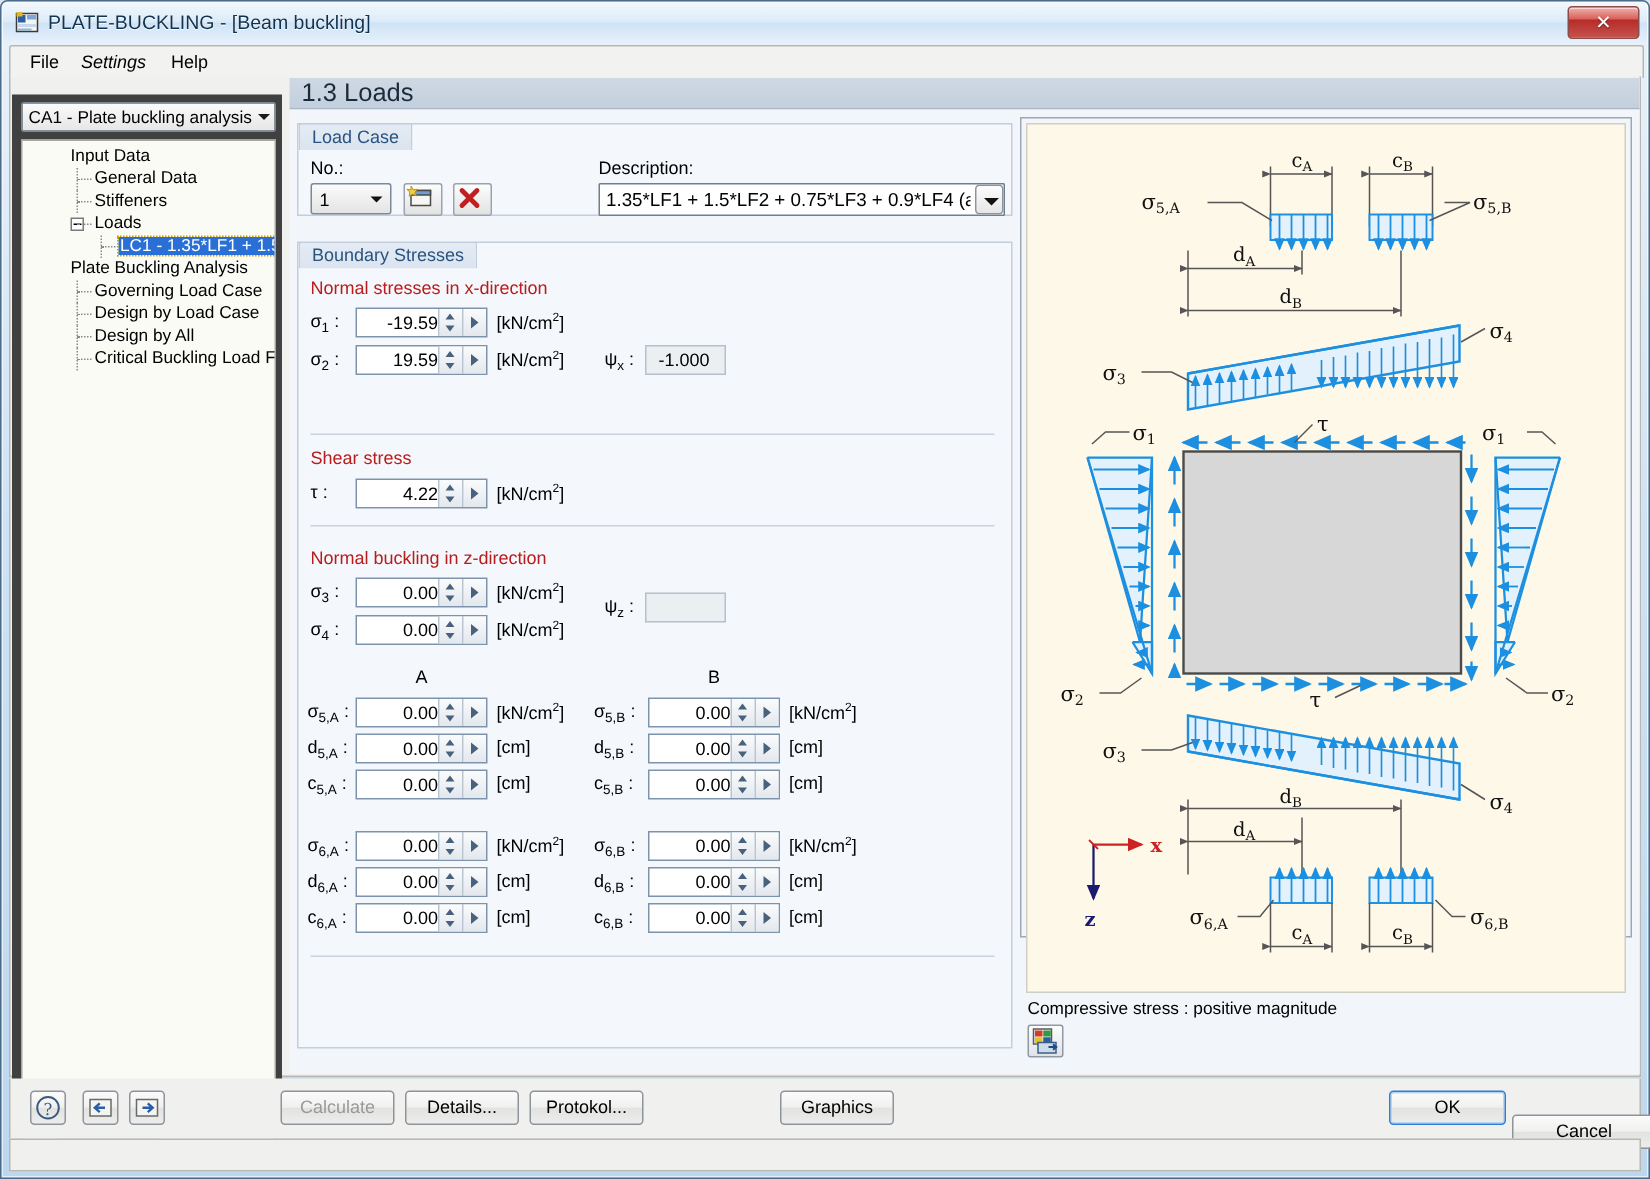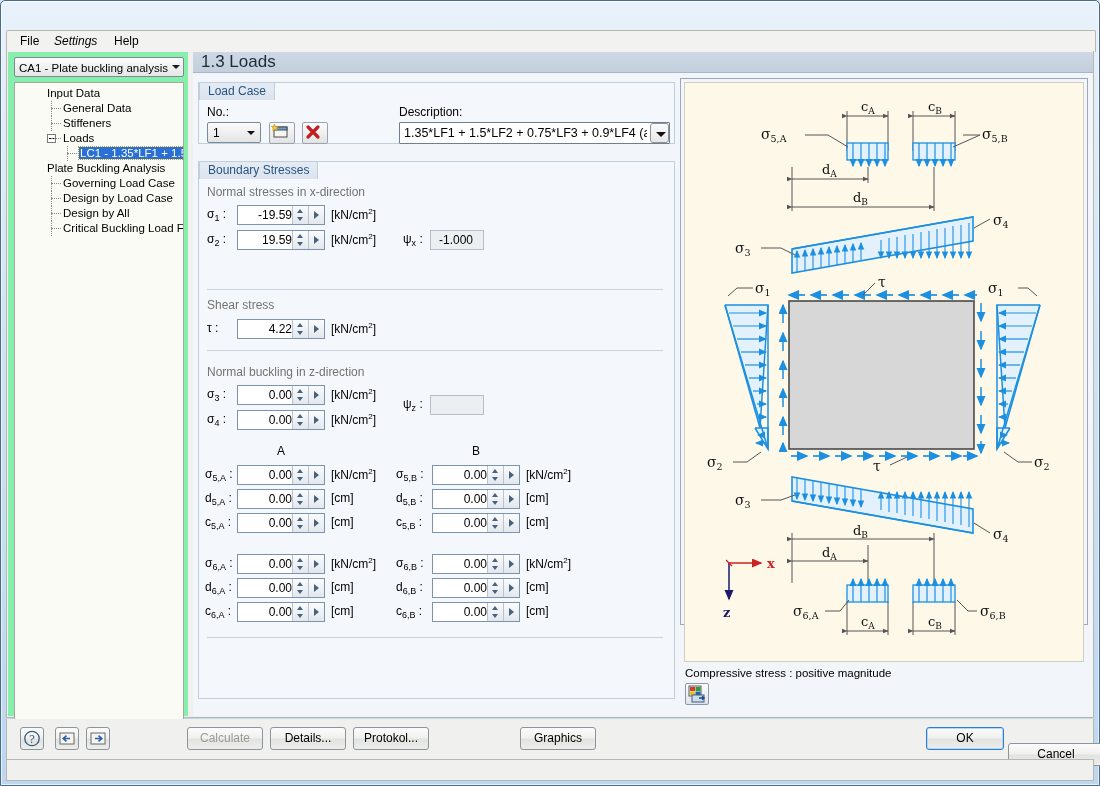--- a/index.html
+++ b/index.html
@@ -57,22 +57,22 @@
   }
   
   .client{
     position:absolute;left:5px;top:50px;width:1088px;height:667px;
     background:#f0f0ee;
     border:1px solid #b8b8b0;border-top:none;
     box-sizing:border-box;
   }
   
   .leftpanel{
-    position:absolute;left:1px;top:1px;width:180px;height:664px;
-    background:#86efac;
+    position:absolute;left:1px;top:12px;width:180px;height:664px;
+    background:#404040;
   }
   .combo-nav{
     position:absolute;left:6px;top:5px;width:170px;height:20px;
     box-sizing:border-box;
     border:1px solid #7b8a99;
     background:linear-gradient(to bottom,#fbfbfb,#e6e6e6);
     border-radius:2px;
     cursor:pointer;
   }
   .combo-nav .txt{
@@ -167,21 +167,21 @@
   .group-title{
     position:absolute;left:0;top:-1px;height:17px;line-height:17px;
     padding:0 8px;
     font-size:12px;color:#2a5480;
     background:linear-gradient(to bottom,#e4ebf4,#dbe4ef);
     border:1px solid #c3cedd;border-bottom:none;
     border-top-left-radius:2px;
   }
   .group-body{position:absolute;left:0;top:17px;right:0;bottom:0;}
   .lbl-static{position:absolute;font-size:12px;color:#000;white-space:nowrap;}
-  .section-label{position:absolute;font-size:12px;color:#737373;white-space:nowrap;}
+  .section-label{position:absolute;font-size:12px;color:#b91c1c;white-space:nowrap;}
   .hr{position:absolute;height:1px;background:#c9d2dd;}
   
   .numfield{
     position:absolute;height:20px;box-sizing:border-box;
     border:1px solid #7d93ab;background:#fff;
   }
   .numfield .val{
     position:absolute;left:2px;right:32px;top:1px;height:16px;line-height:16px;
     text-align:right;font-size:12px;color:#000;
   }
@@ -306,20 +306,34 @@
     border:1px solid #8d949c;border-radius:3px;
     background:linear-gradient(to bottom,#fbfbfb 0%,#f0f0ef 48%,#e2e2e0 52%,#ededeb 100%);
     cursor:pointer;
   }
 </style>
 </head>
 <body>
 
 <div class="window">
 
+  <div class="titlebar">
+    <svg class="title-icon" viewBox="0 0 16 16">
+      <rect x="1" y="2" width="14" height="12" fill="#f4f4f4" stroke="#3a3a3a"></rect>
+      <rect x="2" y="3" width="5" height="5" fill="#2a5fa8"></rect>
+      <rect x="8" y="3" width="6" height="3" fill="#7ba7d8"></rect>
+      <rect x="2" y="9" width="12" height="2" fill="#c8d8e8"></rect>
+      <rect x="2" y="12" width="9" height="1.5" fill="#9ab4cf"></rect>
+      <rect x="1" y="1" width="4" height="3" fill="#e6b520"></rect>
+    </svg>
+    <div class="title-text">PLATE-BUCKLING - [Beam buckling]</div>
+    <div class="close-btn">
+      <div class="x">✕</div>
+    </div>
+  </div>
 
   <div class="menubar">
     <div class="menu-item" style="left:6px;">File</div>
     <div class="menu-item" style="left:40px;font-style:italic;">Settings</div>
     <div class="menu-item" style="left:100px;">Help</div>
   </div>
 
   <div class="client">
 
     <div class="leftpanel">

